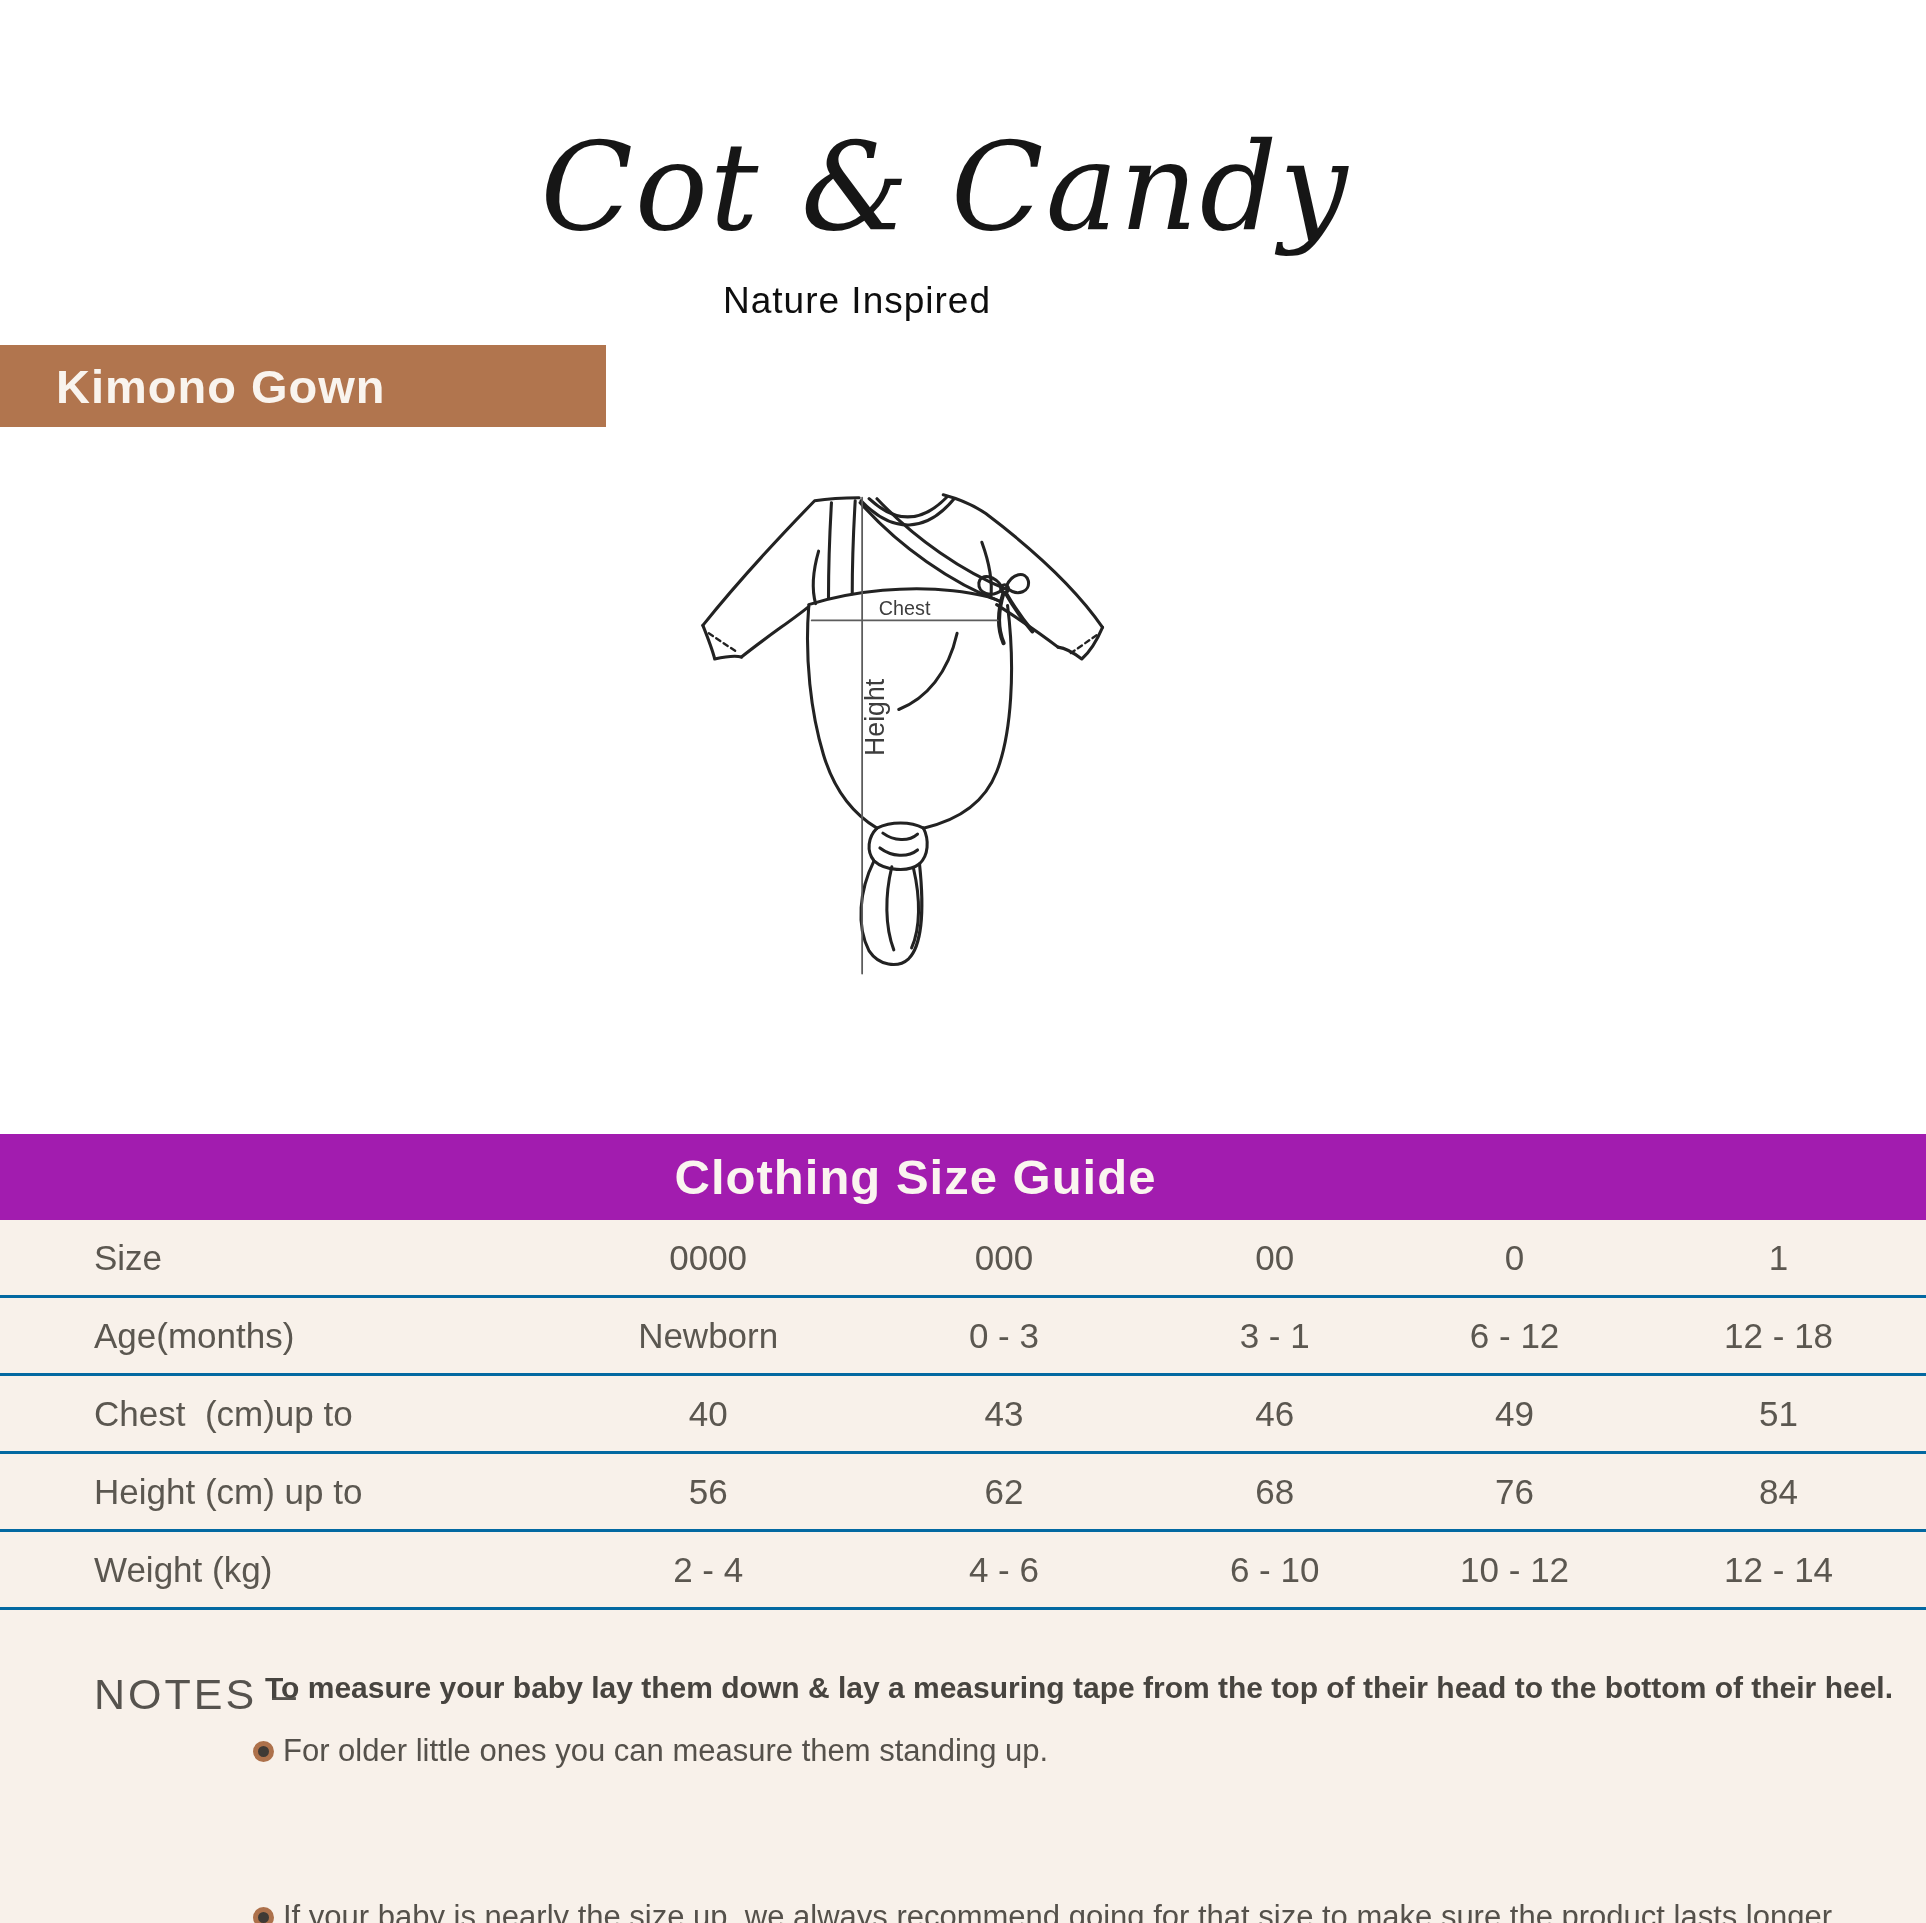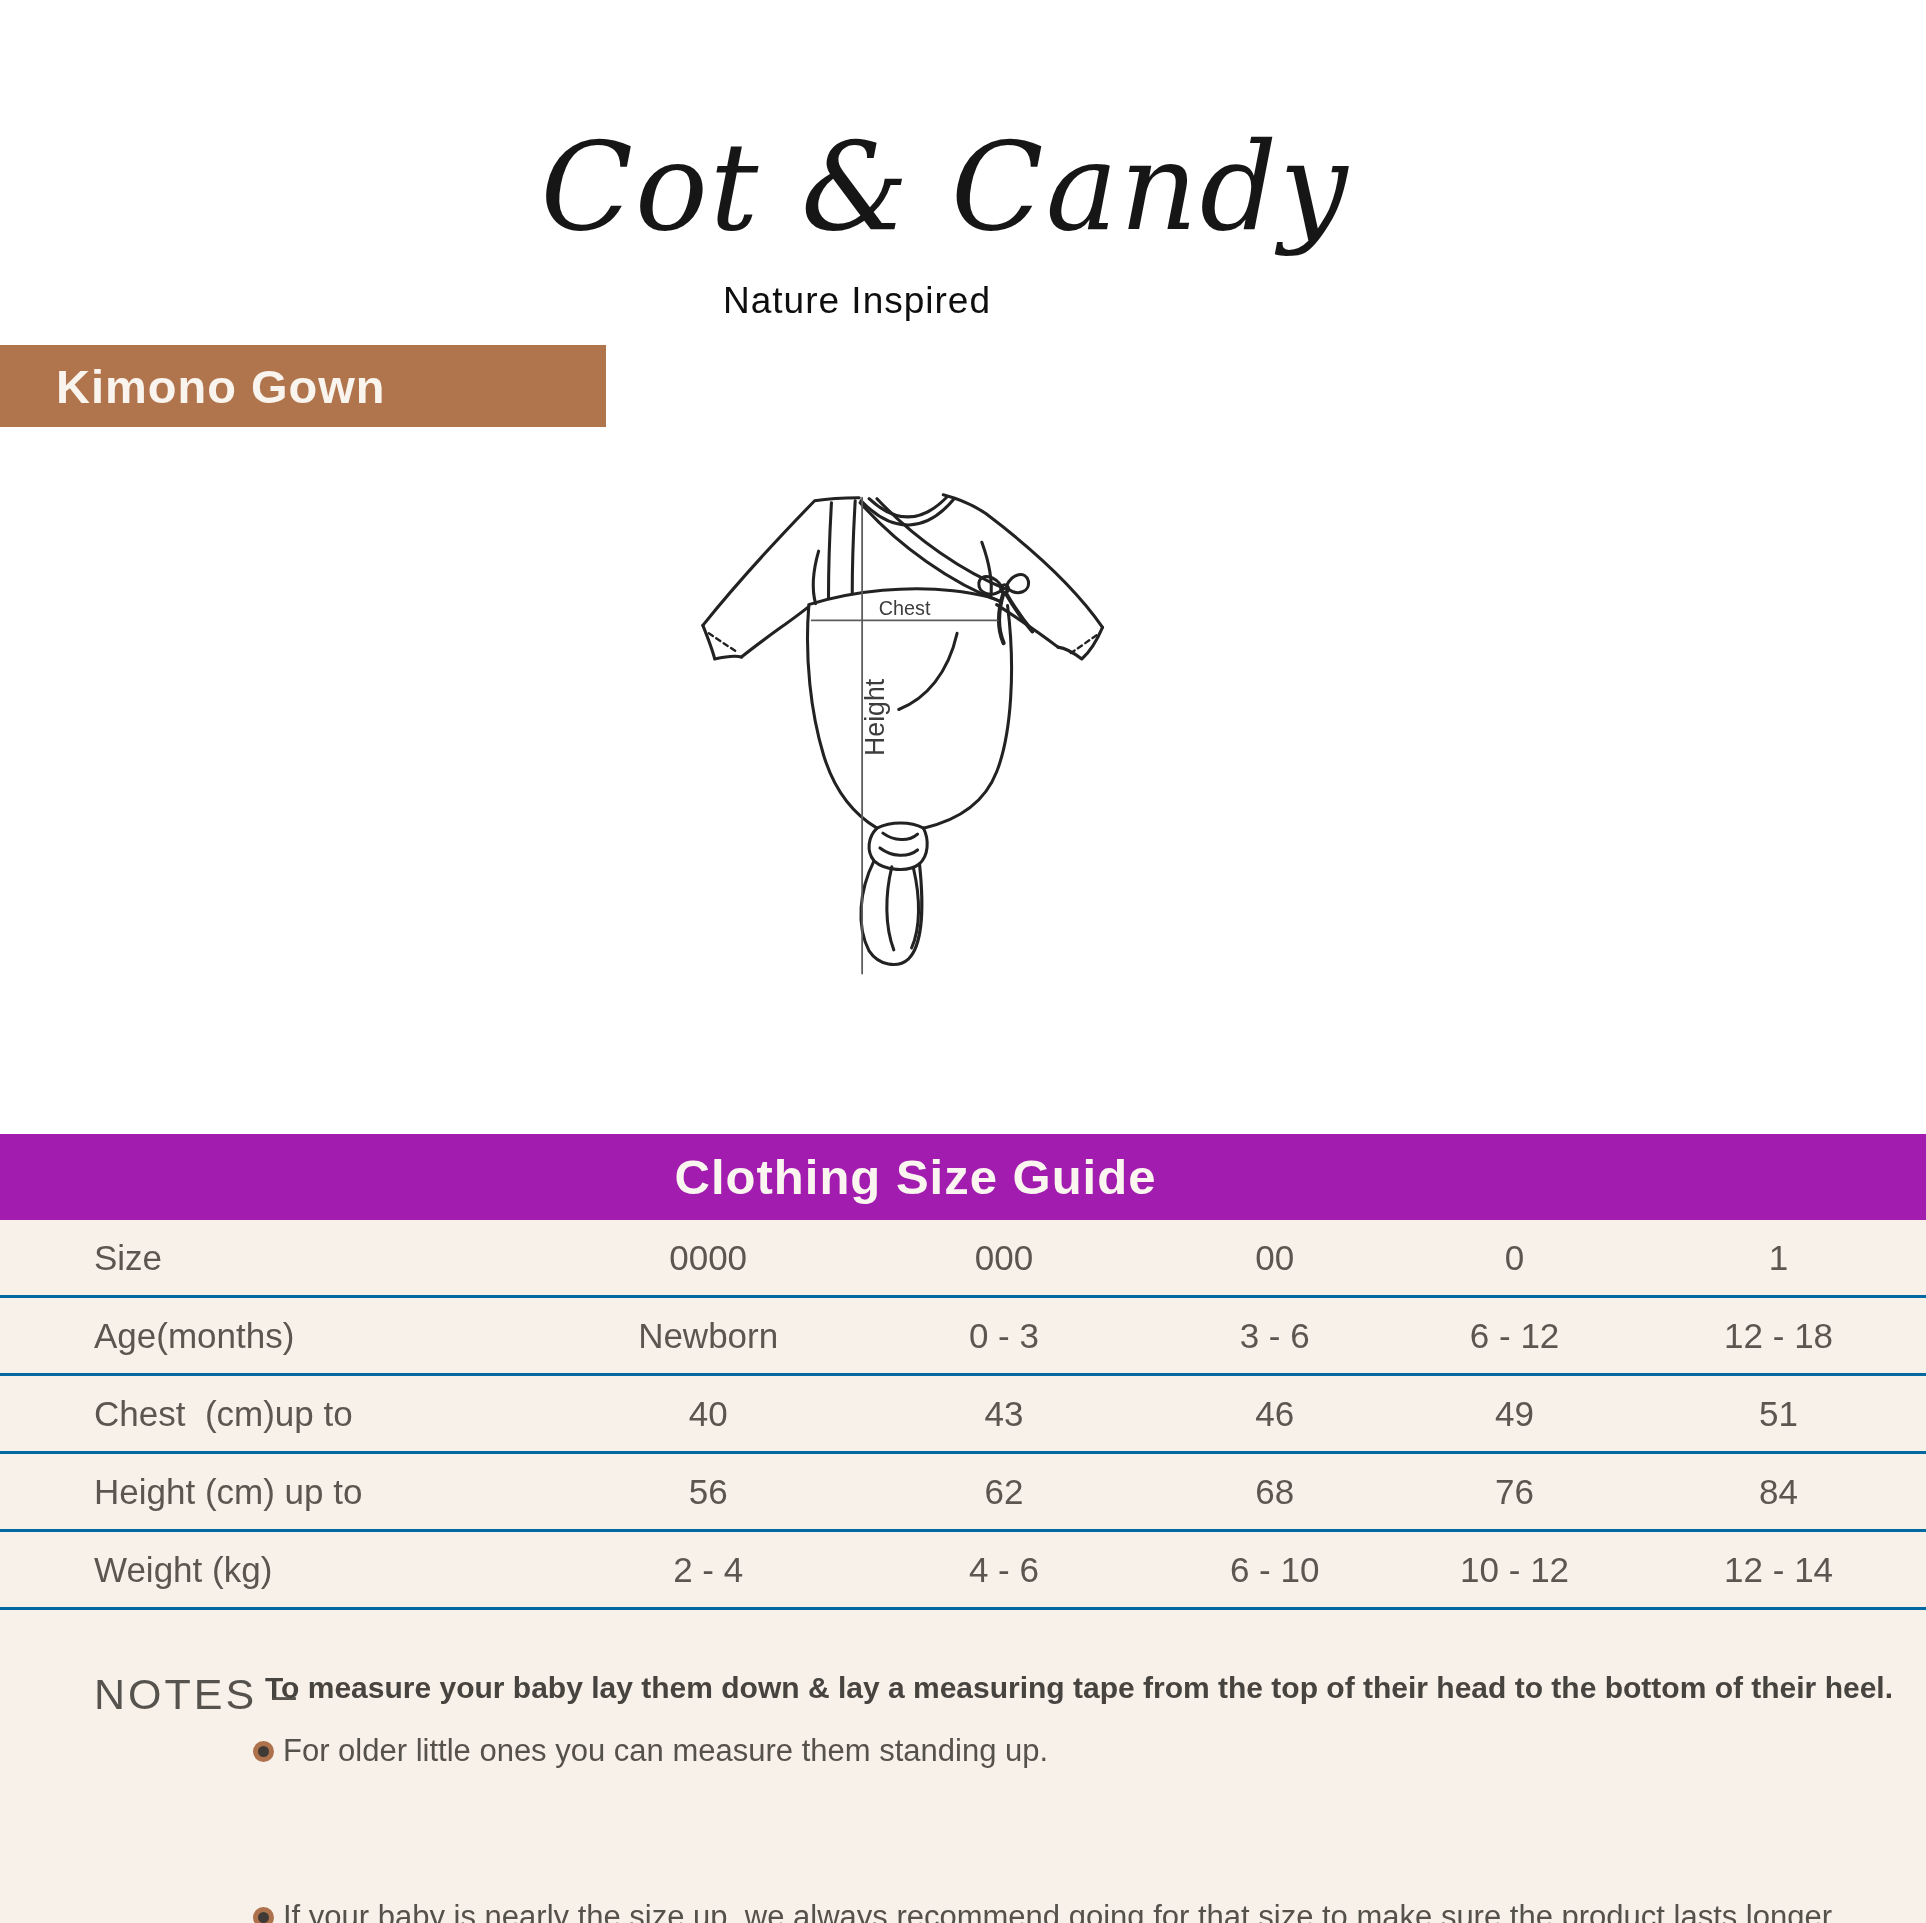--- a/index.html
+++ b/index.html
@@ -143,21 +143,21 @@
       <div class="cell">0000</div>
       <div class="cell">000</div>
       <div class="cell">00</div>
       <div class="cell">0</div>
       <div class="cell">1</div>
     </div>
     <div class="row">
       <div class="cell label">Age(months)</div>
       <div class="cell">Newborn</div>
       <div class="cell">0 - 3</div>
-      <div class="cell">3 - 6</div>
+      <div class="cell">3 - 1</div>
       <div class="cell">6 - 12</div>
       <div class="cell">12 - 18</div>
     </div>
     <div class="row">
       <div class="cell label">Chest  (cm)up to</div>
       <div class="cell">40</div>
       <div class="cell">43</div>
       <div class="cell">46</div>
       <div class="cell">49</div>
       <div class="cell">51</div>

